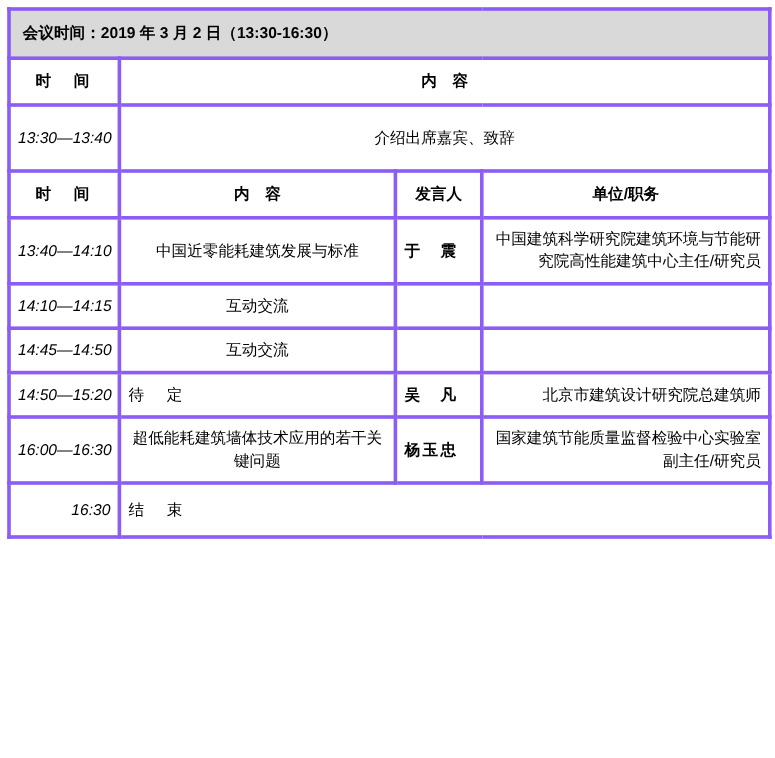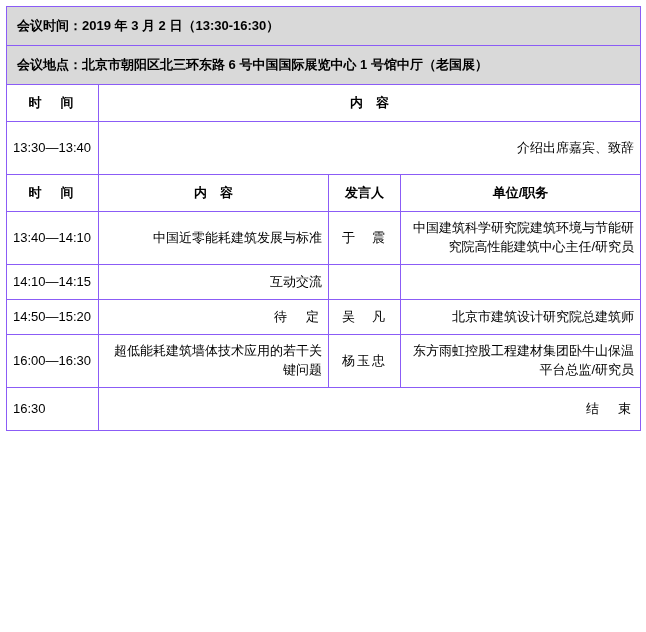--- a/index.html
+++ b/index.html
@@ -21,21 +21,21 @@
     position: relative;
     box-sizing: border-box;
     padding: 6px 6px 0 6px;
   }
   table.agenda {
     border-collapse: collapse;
     width: 634px;
     table-layout: fixed;
   }
   table.agenda td {
-    border: 1px solid #8b5cf6;
+    border: 3px solid #8b5cf6;
     padding: 4px 6px;
     vertical-align: middle;
     font-size: 13px;
     line-height: 1.45;
     word-break: break-all;
   }
   .hdr-row td {
     background: #d9d9d9;
     font-weight: bold;
     height: 30px;
@@ -43,33 +43,35 @@
   .hdr-row td.meta {
     text-align: left;
     padding-left: 10px;
   }
   .colhdr td {
     text-align: center;
     font-weight: bold;
     height: 28px;
   }
   .time-cell {
-    text-align: left;
+    text-align: right;
     white-space: nowrap;
+    font-style: italic;
   }
   .content-cell {
-    text-align: right;
+    text-align: center;
   }
   .content-center {
-    text-align: right;
+    text-align: left;
     margin-left: 42px;
   }
   .speaker-cell {
-    text-align: center;
+    text-align: left;
     letter-spacing: 2px;
+    font-weight: bold;
   }
   .unit-cell {
     text-align: right;
   }
   .spaced3 {
     letter-spacing: 3px;
   }
   .end-row td {
     height: 34px;
   }
@@ -88,25 +90,20 @@
     <colgroup>
       <col style="width:92px">
       <col style="width:230px">
       <col style="width:72px">
       <col style="width:240px">
     </colgroup>
     <tbody>
       <tr class="hdr-row">
         <td class="meta" colspan="4">
           <span>会议时间：</span><span>2019 年 3 月 2 日（13:30-16:30）</span>
-        </td>
-      </tr>
-      <tr class="hdr-row">
-        <td class="meta" colspan="4">
-          <span>会议地点：</span><span>北京市朝阳区北三环东路 6 号中国国际展览中心 1 号馆中厅（老国展）</span>
         </td>
       </tr>
 
       <tr class="colhdr">
         <td class="spaced3">时　间</td>
         <td colspan="3">内　容</td>
       </tr>
 
       <tr class="tall">
         <td class="time-cell">13:30—13:40</td>
@@ -128,36 +125,42 @@
       </tr>
 
       <tr class="interactive-row">
         <td class="time-cell">14:10—14:15</td>
         <td class="content-cell">互动交流</td>
         <td class="speaker-cell"></td>
         <td class="unit-cell"></td>
       </tr>
 
 
+      <tr class="interactive-row">
+        <td class="time-cell">14:45—14:50</td>
+        <td class="content-cell">互动交流</td>
+        <td class="speaker-cell"></td>
+        <td class="unit-cell"></td>
+      </tr>
 
       <tr class="interactive-row">
         <td class="time-cell">14:50—15:20</td>
         <td class="content-center spaced3">待　定</td>
         <td class="speaker-cell">吴　凡</td>
         <td class="unit-cell">北京市建筑设计研究院总建筑师</td>
       </tr>
 
 
 
 
       <tr class="tall">
         <td class="time-cell">16:00—16:30</td>
         <td class="content-cell">超低能耗建筑墙体技术应用的若干关键问题</td>
         <td class="speaker-cell">杨玉忠</td>
-        <td class="unit-cell">东方雨虹控股工程建材集团卧牛山保温平台总监/研究员</td>
+        <td class="unit-cell">国家建筑节能质量监督检验中心实验室副主任/研究员</td>
       </tr>
 
       <tr class="end-row">
         <td class="time-cell">16:30</td>
         <td class="content-center spaced3" colspan="3">结　束</td>
       </tr>
     </tbody>
   </table>
 </div>
 

